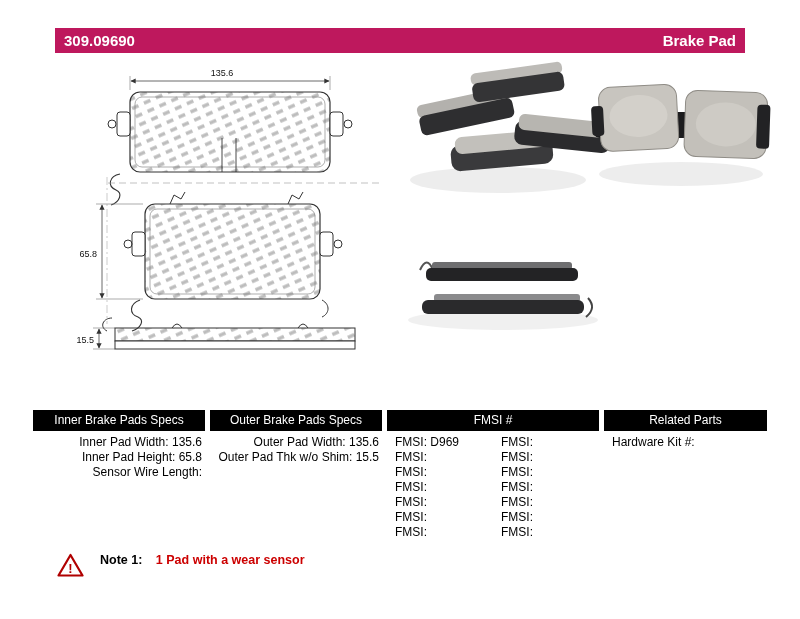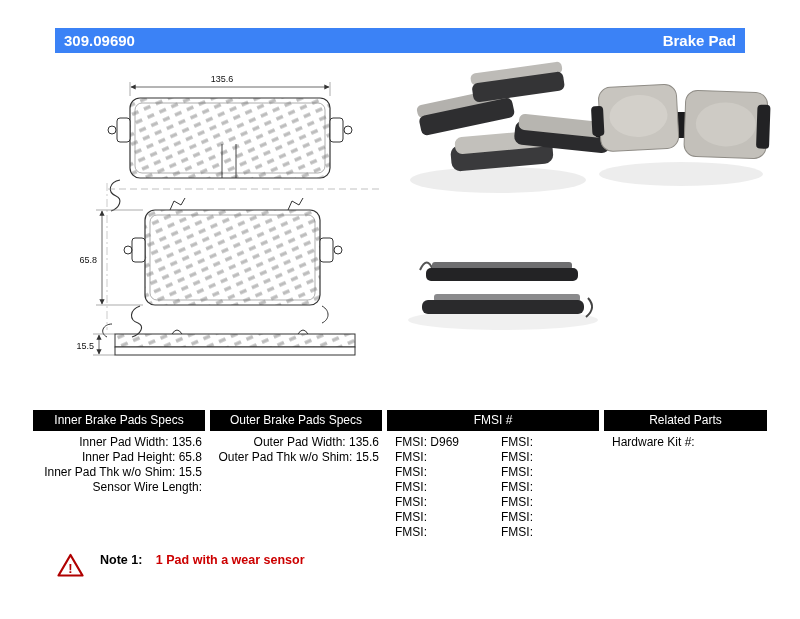--- a/index.html
+++ b/index.html
@@ -7,27 +7,27 @@
   body {
     width:800px; height:619px; position:relative;
     font-family:"Liberation Sans", sans-serif;
     color:#000;
   }
   .page { position:absolute; inset:0; background:#fff; overflow:hidden; }
 
   
   .topbar {
     position:absolute; left:55px; top:28px; width:690px; height:25px;
-    background:#3b82f6; color:#fff;
+    background:#be185d; color:#fff;
     display:flex; justify-content:space-between; align-items:center;
     padding:0 9px; font-weight:bold; font-size:15px;
   }
 
   
-  .drawing  { position:absolute; left:50px;  top:58px; width:345px; height:342px; }
+  .drawing  { position:absolute; left:50px;  top:52px; width:345px; height:342px; }
   .photos   { position:absolute; left:398px; top:58px; width:375px; height:342px; }
   .drawing svg, .photos svg { width:100%; height:100%; display:block; }
   .dim-label { font-size:9px; fill:#111; font-family:"Liberation Sans", sans-serif; }
 
   
   .spec-table { position:absolute; left:33px; top:410px; width:734px; display:flex; gap:5px; }
   .col-header {
     background:#000; color:#fff; font-size:12px; font-weight:normal;
     text-align:center; padding:3px 0 4px 0; margin-bottom:4px;
   }
@@ -173,21 +173,20 @@
     </svg>
   </div>
 
   <section class="spec-table">
 
     <div class="col-inner">
       <div class="col-header">Inner Brake Pads Specs</div>
       <div class="rows-right">
         <div class="spec-row">Inner Pad Width: 135.6</div>
         <div class="spec-row">Inner Pad Height: 65.8</div>
-        <div class="spec-row">Inner Pad Thk w/o Shim: 15.5</div>
         <div class="spec-row">Sensor Wire Length:</div>
       </div>
     </div>
 
     <div class="col-outer">
       <div class="col-header">Outer Brake Pads Specs</div>
       <div class="rows-right">
         <div class="spec-row">Outer Pad Width: 135.6</div>
         <div class="spec-row">Outer Pad Thk w/o Shim: 15.5</div>
       </div>

